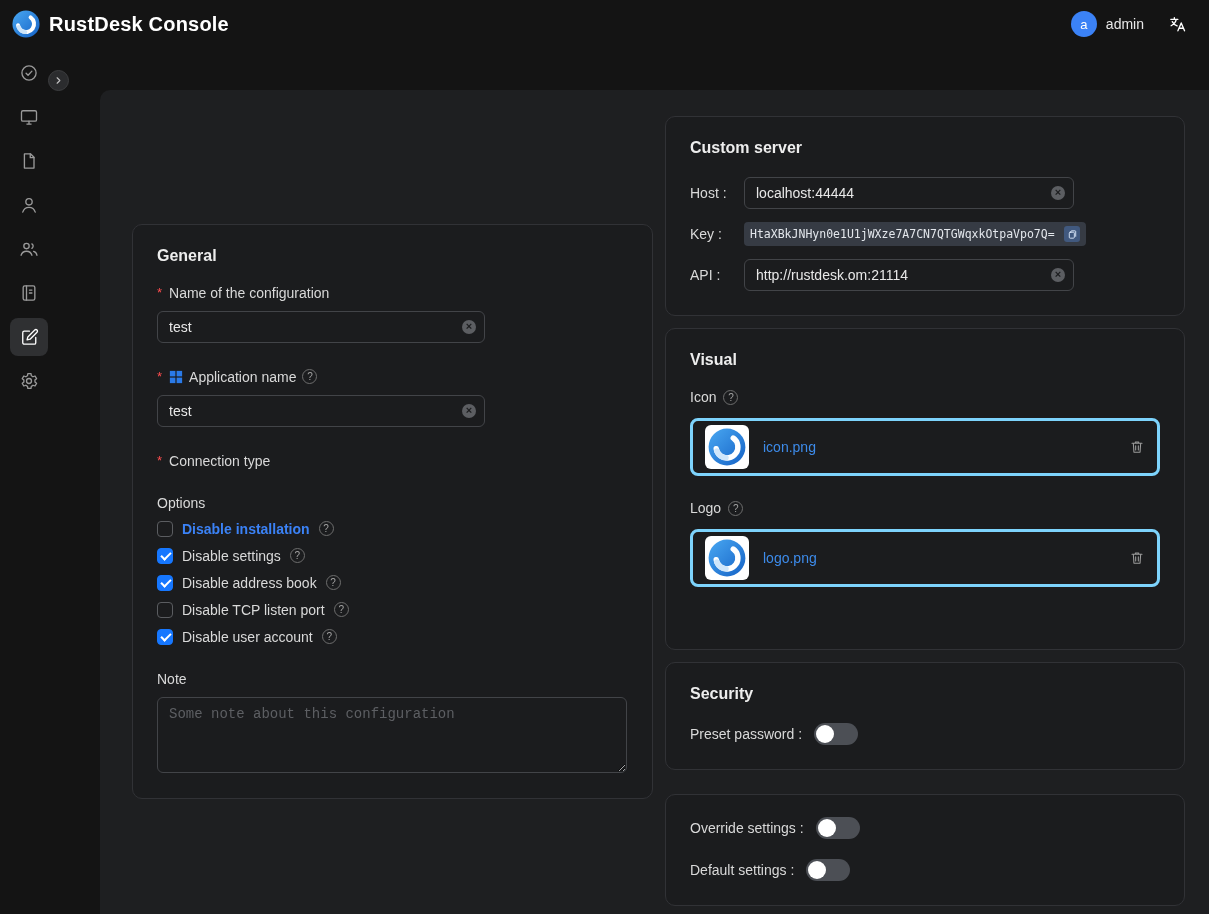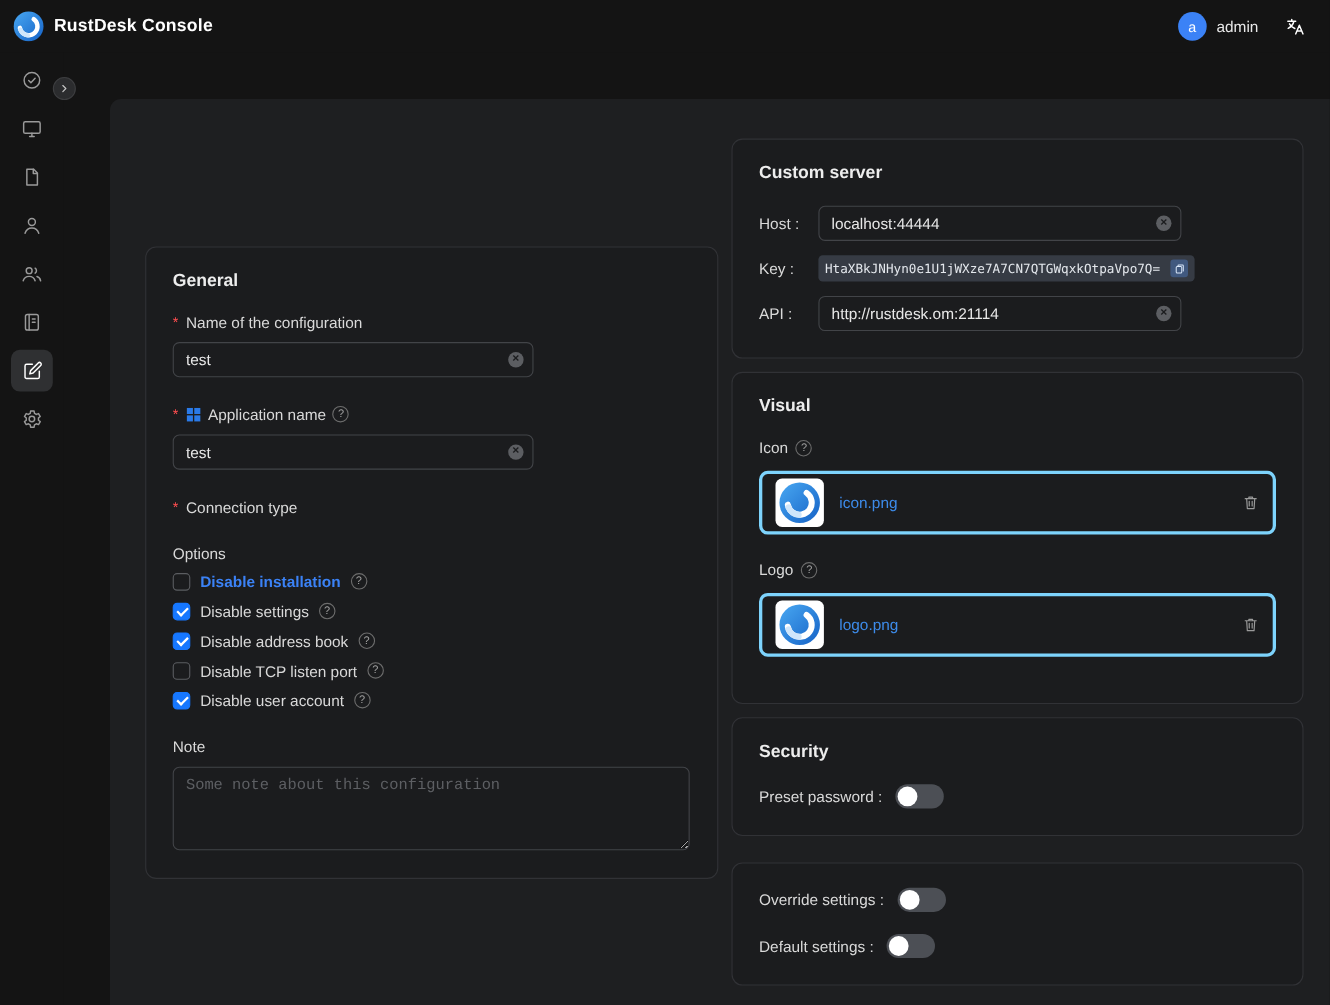--- a/index.html
+++ b/index.html
@@ -4,21 +4,21 @@
 <style>
   *{box-sizing:border-box;margin:0;padding:0}
   html,body{width:1209px;height:914px;overflow:hidden;background:#141414;
     font-family:"Liberation Sans",sans-serif;color:#e6e6e6;font-size:14px}
   svg{display:block}
 
   
   .topbar{height:48px;display:flex;align-items:center;justify-content:space-between;
     padding:0 22px 0 12px;background:#141414}
   .brand{display:flex;align-items:center;gap:9px;cursor:pointer}
-  .brand-title{font-size:16px;font-weight:700;color:#fff;letter-spacing:.2px}
+  .brand-title{font-size:20px;font-weight:700;color:#fff;letter-spacing:.2px}
   .topbar-right{display:flex;align-items:center;gap:24px}
   .user{display:flex;align-items:center;gap:9px;cursor:pointer}
   .avatar{width:26px;height:26px;border-radius:50%;background:#3b82f6;color:#fff;
     font-size:13px;display:flex;align-items:center;justify-content:center}
   .username{color:#e8e8e8}
   .lang-btn{color:#fff;cursor:pointer}
 
   
   .layout{display:flex;height:866px;position:relative}
   .sidebar{width:58px;background:#141414;display:flex;flex-direction:column;
@@ -85,21 +85,21 @@
   .srv-field{position:relative;width:330px}
   .key-chip{display:flex;align-items:center;gap:6px;width:342px;background:#363b44;
     border-radius:4px;padding:4px 6px}
   .key-text{font-family:"DejaVu Sans Mono",monospace;font-size:11.5px;color:#e3e7ec;
     white-space:nowrap;overflow:hidden;flex:1}
   .copy-btn{width:16px;height:16px;border-radius:3px;background:#41597f;display:flex;
     align-items:center;justify-content:center;cursor:pointer;flex:0 0 auto}
   .copy-btn svg{width:11px;height:11px}
 
   
-  .card-visual{padding-bottom:26px}
+  .card-visual{padding-bottom:46px}
   .upload-label{display:flex;align-items:center;gap:7px;color:#d9d9d9;margin-bottom:13px}
   .file-box{display:flex;align-items:center;gap:14px;border:3px solid #7dd3fc;border-radius:8px;
     padding:7px 12px;height:58px;margin-bottom:24px}
   .file-box:last-child{margin-bottom:16px}
   .thumb{width:44px;height:44px;background:#fff;border-radius:6px;display:flex;
     align-items:center;justify-content:center;flex:0 0 44px}
   .thumb svg{width:38px;height:38px}
   .file-link{color:#3d8bea;cursor:pointer;flex:1}
   .trash-btn{color:#9a9a9a;cursor:pointer}
   .trash-btn svg{width:16px;height:16px}

